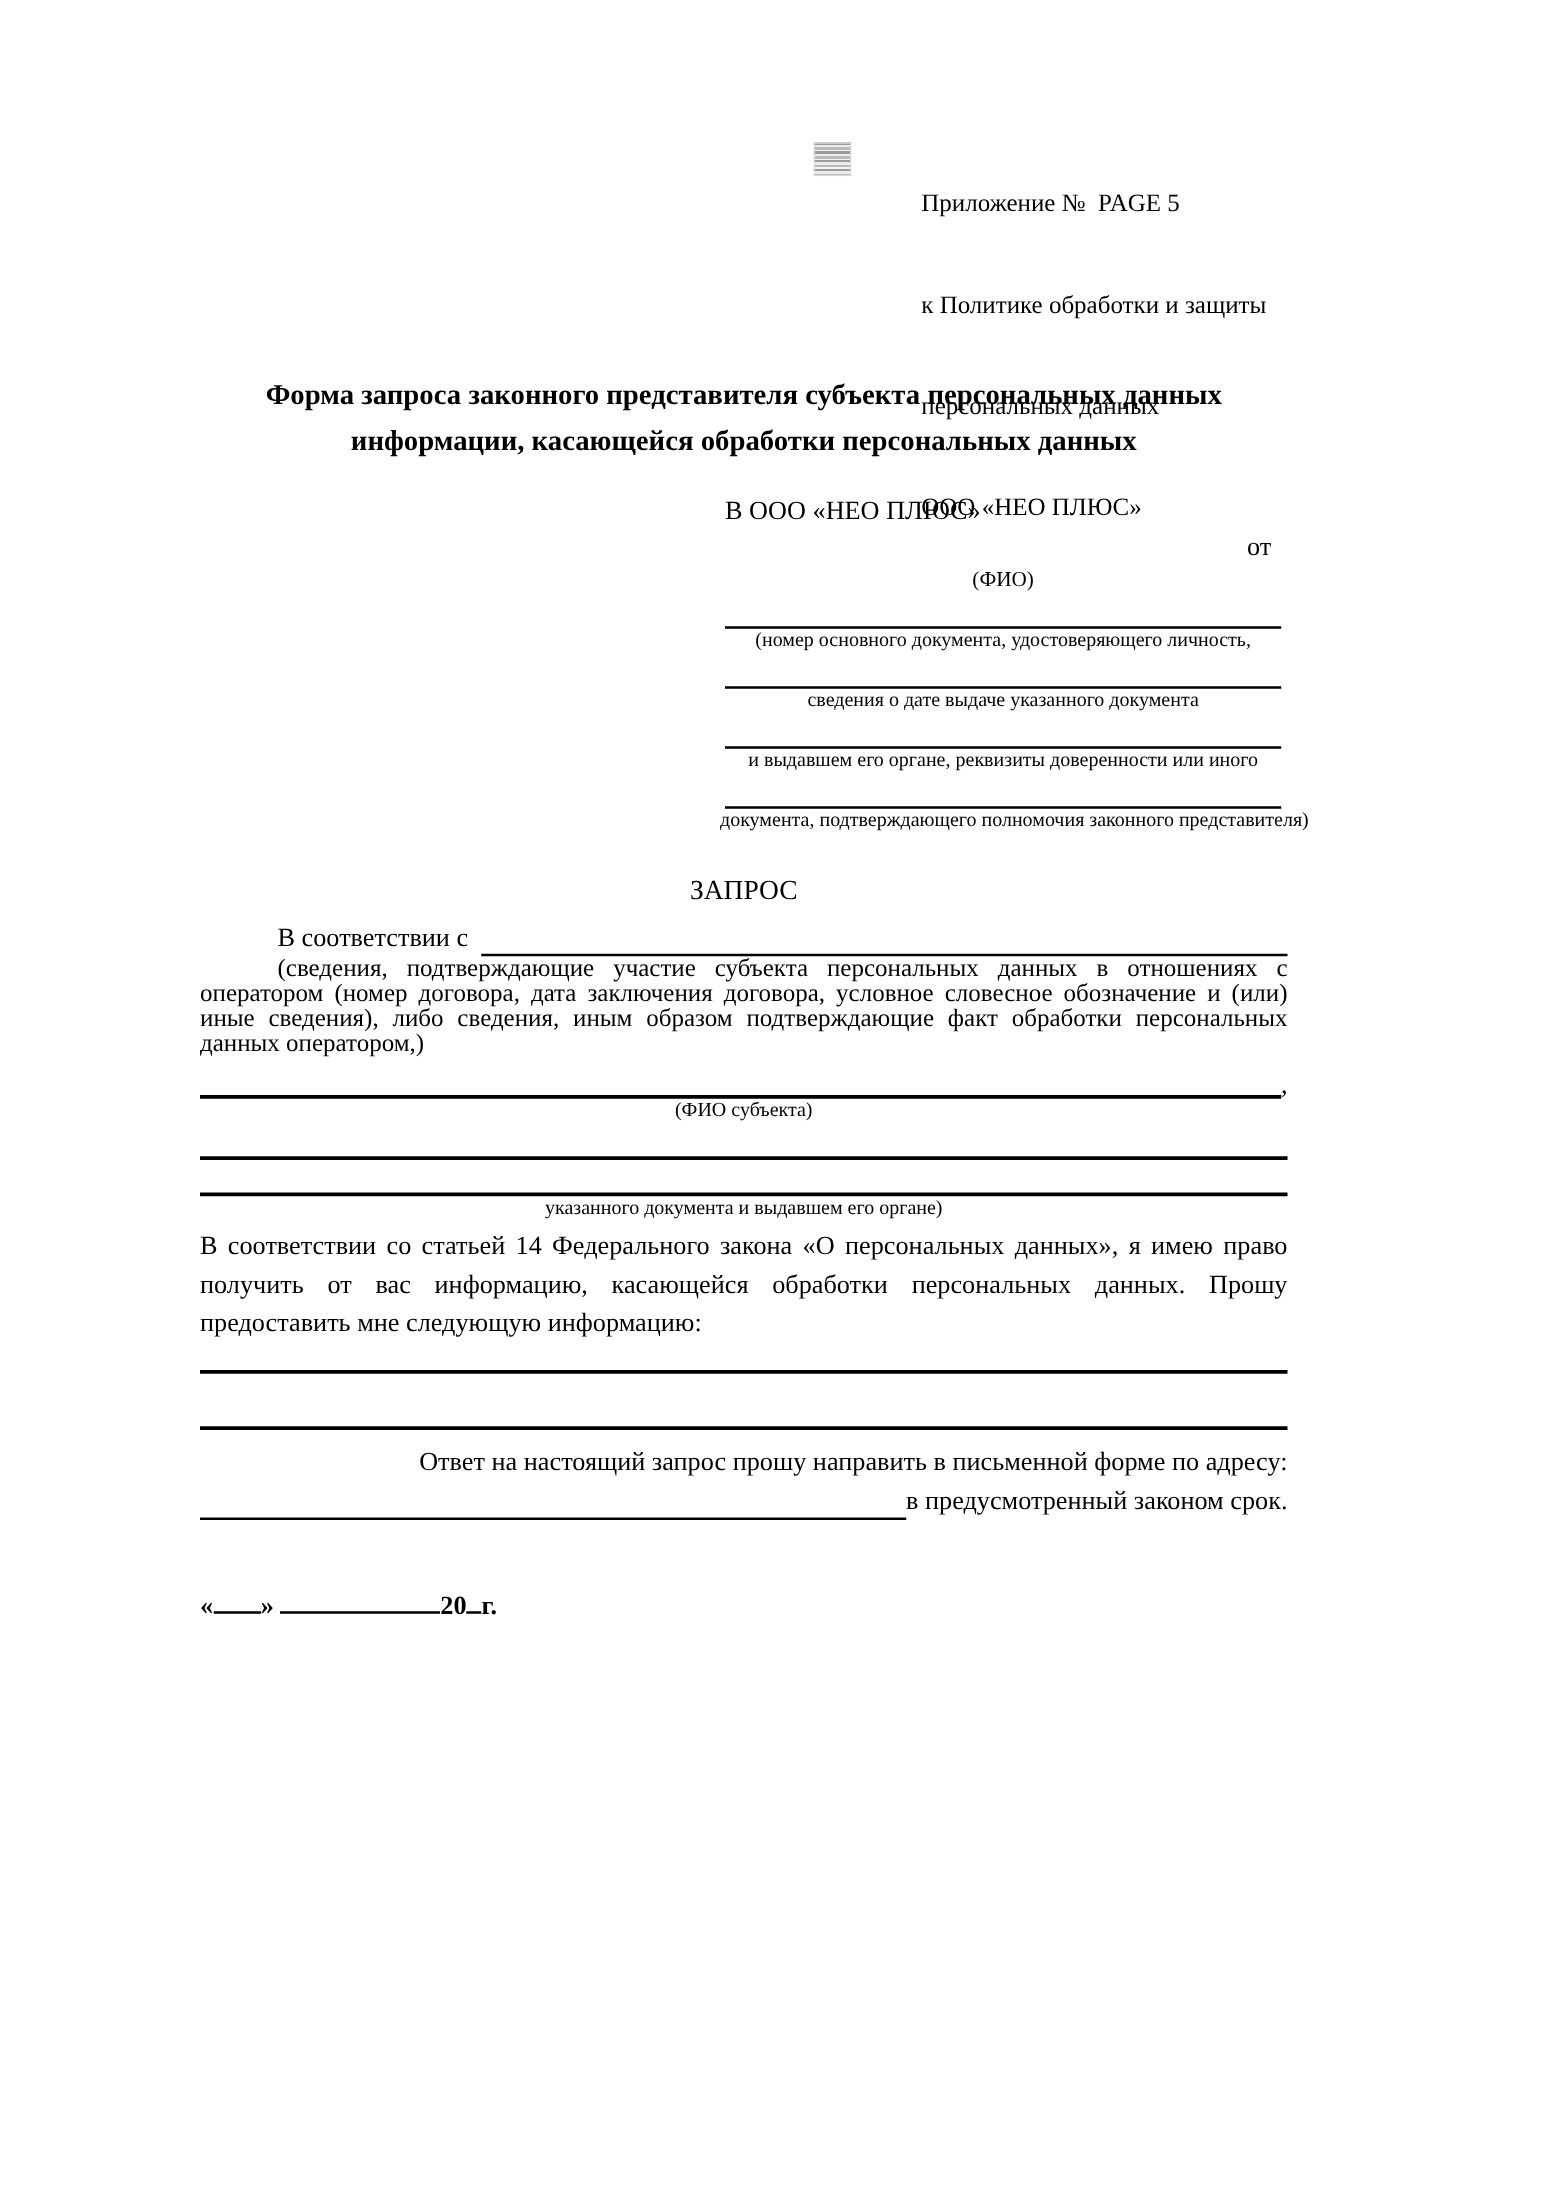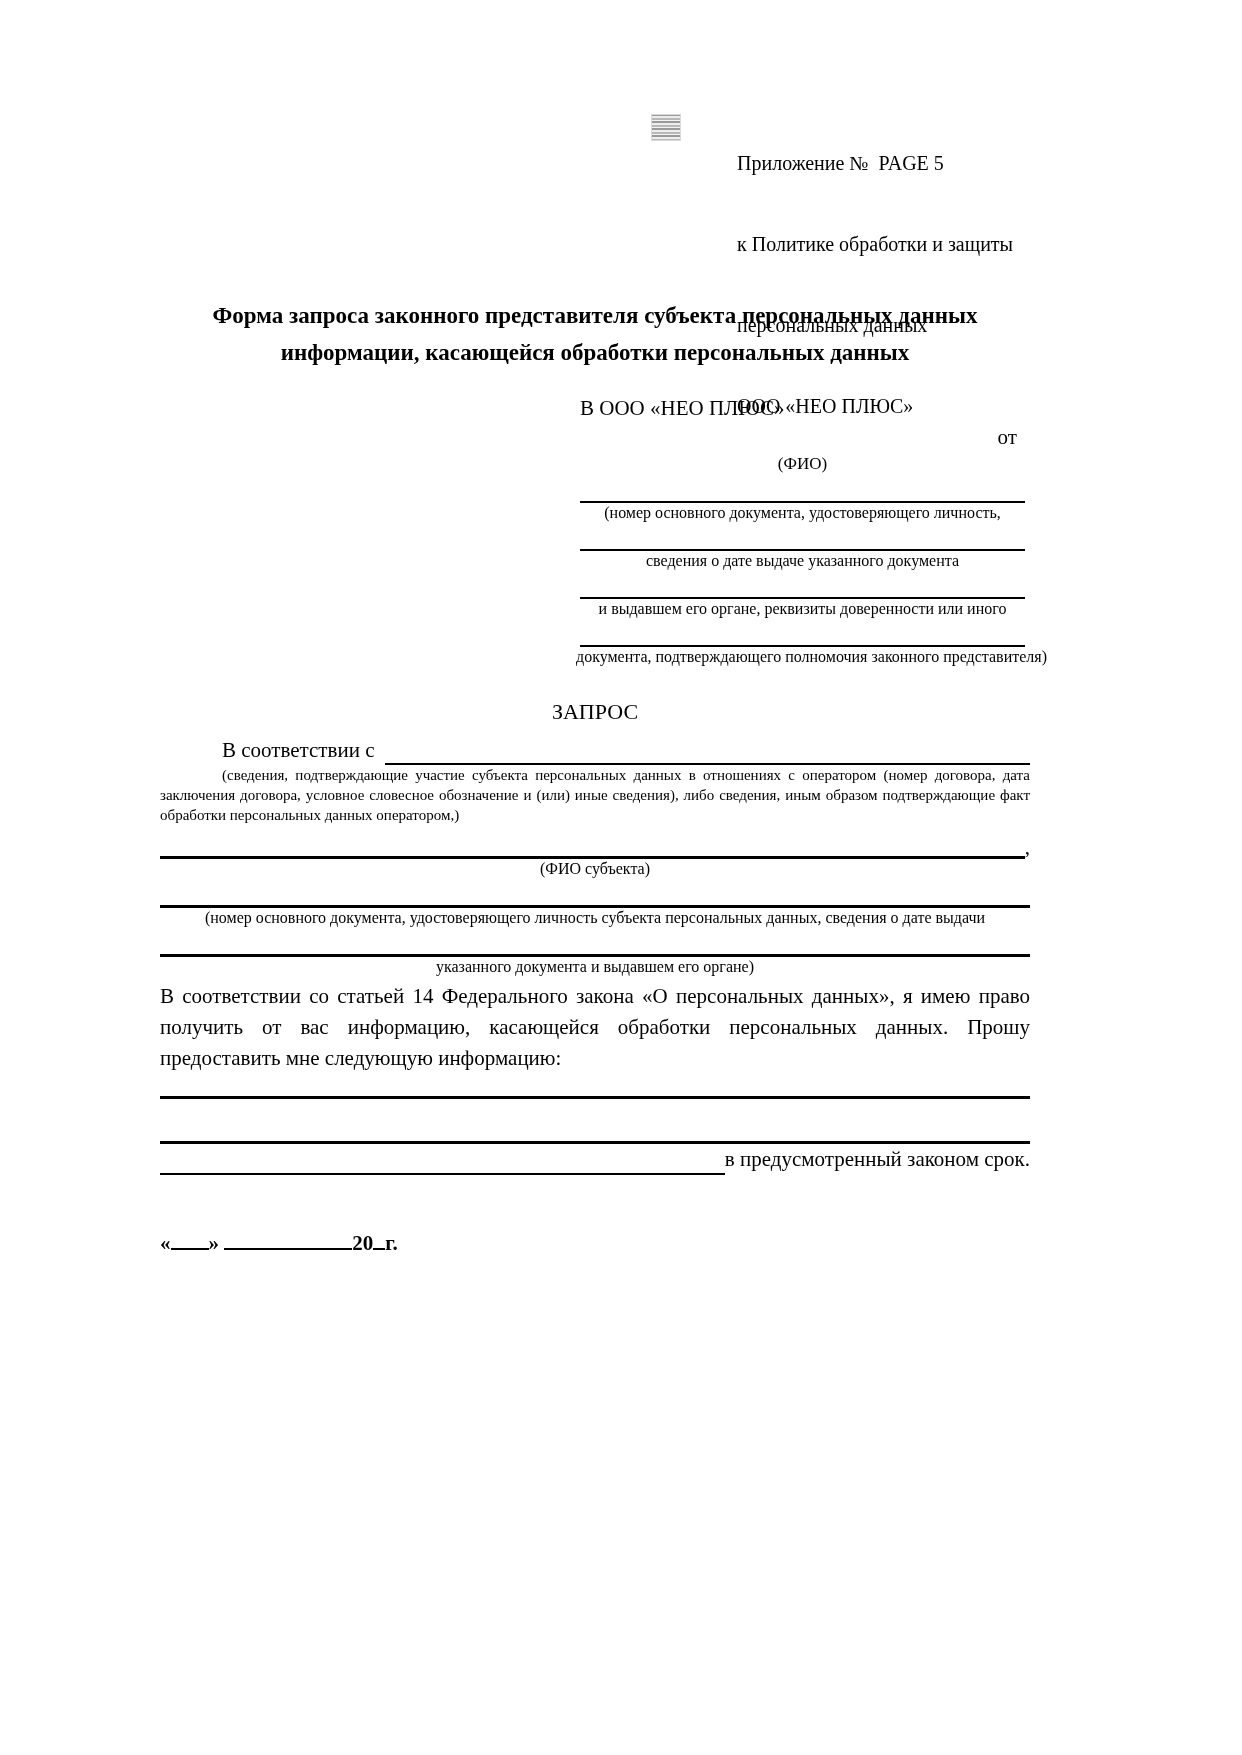--- a/index.html
+++ b/index.html
@@ -33,21 +33,21 @@
   .from-row .lbl{flex:0 0 auto;padding-right:8px;}
   .fill{flex:1 1 auto;border-bottom:2px solid #000;height:1em;}
   .caption{font-size:16px;line-height:20px;text-align:center;}
   .caption.fio{font-size:17px;line-height:22px;}
   .caption.wide{white-space:nowrap;margin-left:-4px;}
   .sigline{height:26px;border-bottom:2px solid #000;}
   .zapros{margin:30px 0 0 0;font-size:22px;line-height:30px;text-align:center;font-weight:normal;}
   .intro-row{display:flex;align-items:flex-end;margin-top:8px;padding-left:62px;
     font-size:21px;line-height:30px;height:30px;}
   .intro-row .lbl{flex:0 0 auto;padding-right:10px;}
-  .smallnote{margin:0;font-size:15px;line-height:20px;text-align:justify;text-indent:62px;}
+  .smallnote{margin:0;font-size:20px;line-height:20px;text-align:justify;text-indent:62px;}
   .para{margin:4px 0 0 0;font-size:21px;line-height:31px;text-align:justify;}
   .fill-row{display:flex;align-items:flex-end;margin-top:10px;font-size:21px;line-height:24px;}
   .fill-row .fill{border-bottom:3px solid #000;}
   .blank-line{border-bottom:3px solid #000;height:26px;}
   .blank-line.gap1{margin-top:22px;height:0;border-bottom-width:3px;padding-top:0;}
   .blank-line.gap2{margin-top:42px;height:0;}
   .reply-line{margin:10px 0 0 0;font-size:21px;line-height:31px;text-align:right;}
   .address-row{display:flex;align-items:flex-end;font-size:21px;line-height:31px;height:31px;}
   .address-row .txt{flex:0 0 auto;white-space:nowrap;}
   .footer-row{display:flex;justify-content:space-between;align-items:flex-end;
@@ -106,30 +106,30 @@
     <p class="smallnote">(сведения, подтверждающие участие субъекта персональных данных в отношениях с оператором (номер договора, дата заключения договора, условное словесное обозначение и (или) иные сведения), либо сведения, иным образом подтверждающие факт обработки персональных данных оператором,)</p>
 
 
     <div class="fill-row">
       <span class="fill"></span>
       <span>,</span>
     </div>
     <div class="caption">(ФИО субъекта)</div>
 
     <div class="blank-line"></div>
-    <div class="caption">(номер основного документа, удостоверяющего личность субъекта персональных данных, сведения о дате выдачи</div>
 
     <div class="blank-line"></div>
     <div class="caption">указанного документа и выдавшем его органе)</div>
 
     <p class="para">В соответствии со статьей 14 Федерального закона «О персональных данных», я имею право получить от вас информацию, касающейся обработки персональных данных. Прошу предоставить мне следующую информацию:</p>
 
     <div class="blank-line gap1"></div>
     <div class="blank-line gap2"></div>
 
+    <p class="reply-line">Ответ на настоящий запрос прошу направить в письменной форме по адресу:</p>
 
     <div class="address-row">
       <span class="fill"></span>
       <span class="txt">в предусмотренный законом срок.</span>
     </div>
 
     <div class="footer-row">
       <span class="footer-left"><span>«</span><span class="inline-line w38"></span><span>»</span>&nbsp;<span class="inline-line w128"></span><span>20</span><span class="inline-line w12"></span><span>г.</span></span>
     </div>
 

